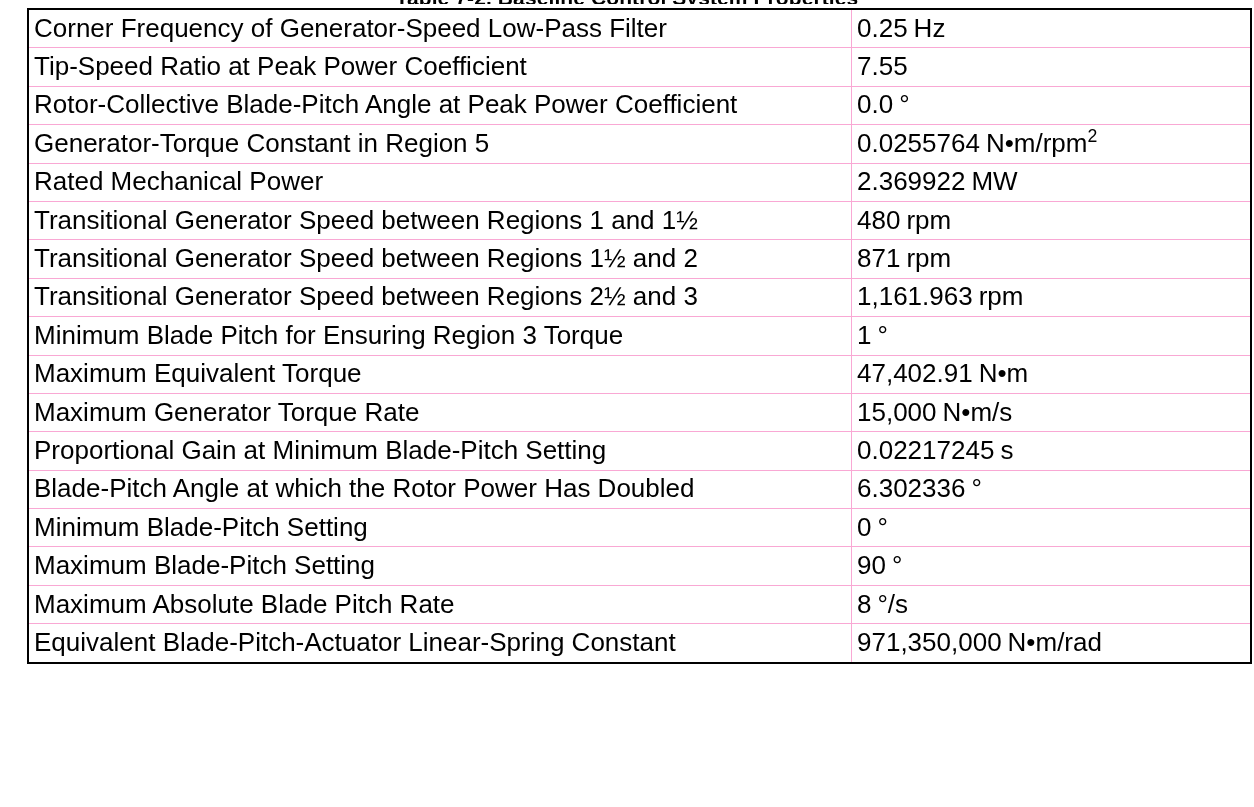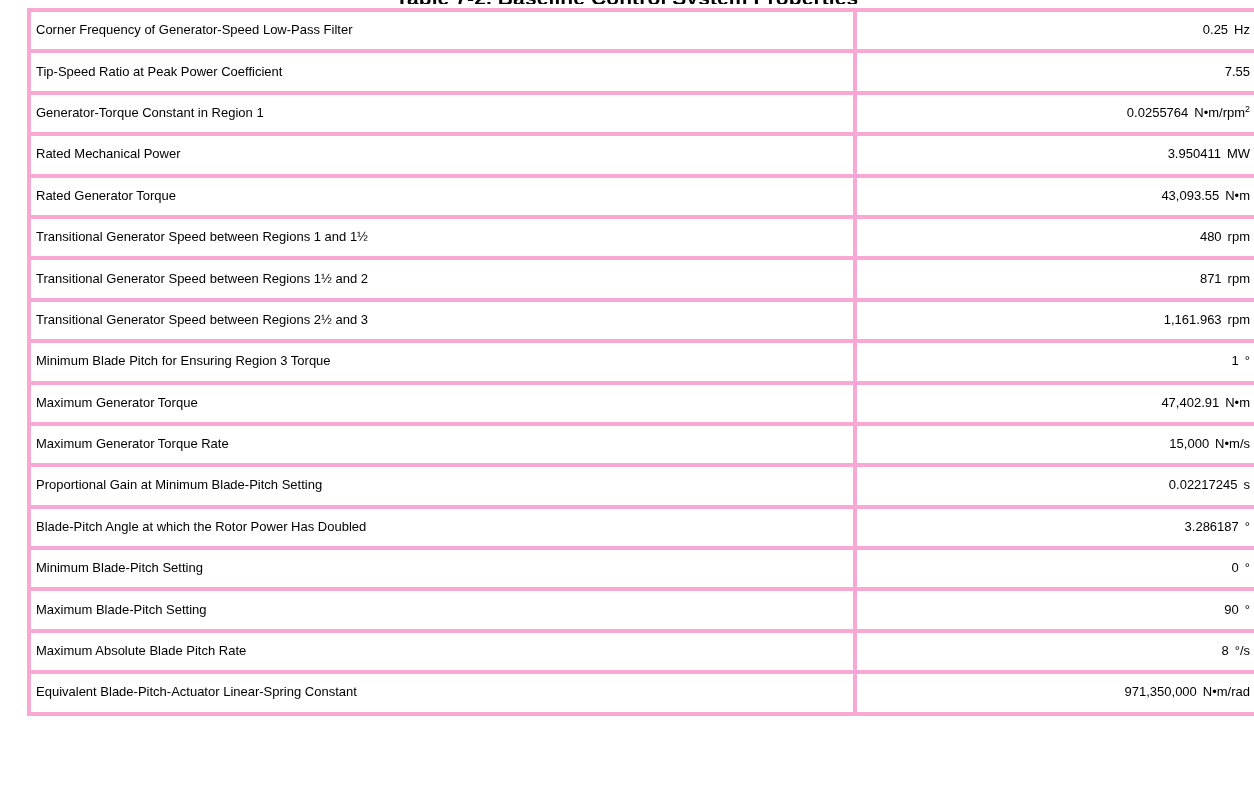--- a/index.html
+++ b/index.html
@@ -37,35 +37,35 @@
   table.props {
     position: absolute;
     top: 8px;
     left: 27px;
     width: 1200px;
     border-collapse: collapse;
     table-layout: fixed;
     border: 2px solid #000;
   }
   table.props td {
-    border: 4px solid #f9a8d4;
-    font-size: 13px;
+    border: 1px solid #f9a8d4;
+    font-size: 26px;
     line-height: 1.0;
     height: 33.4px;
     padding: 1px 5px 3px 5px;
     white-space: nowrap;
     overflow: hidden;
   }
   td.label {
     width: 812px;
     text-align: left;
   }
   td.value {
     width: 388px;
-    text-align: right;
+    text-align: left;
     padding-right: 6px;
   }
   .val-wrap {
     display: inline-block;
     white-space: nowrap;
   }
   .unit {
     display: inline-block;
     margin-left: 6px;
   }
@@ -84,62 +84,62 @@
     <tbody>
         <tr>
           <td class="label">Corner Frequency of Generator-Speed Low-Pass Filter</td>
           <td class="value"><span class="val-wrap"><span>0.25</span><span class="unit">Hz</span></span></td>
         </tr>
         <tr>
           <td class="label">Tip-Speed Ratio at Peak Power Coefficient</td>
           <td class="value"><span class="val-wrap"><span>7.55</span></span></td>
         </tr>
         <tr>
-          <td class="label">Generator-Torque Constant in Region 1</td>
+          <td class="label">Rotor-Collective Blade-Pitch Angle at Peak Power Coefficient</td>
+          <td class="value"><span class="val-wrap"><span>0.0</span><span class="unit">°</span></span></td>
+        </tr>
+        <tr>
+          <td class="label">Generator-Torque Constant in Region 5</td>
           <td class="value"><span class="val-wrap"><span>0.0255764</span><span class="unit">N•m/rpm<sup>2</sup></span></span></td>
         </tr>
         <tr>
           <td class="label">Rated Mechanical Power</td>
-          <td class="value"><span class="val-wrap"><span>3.950411</span><span class="unit">MW</span></span></td>
-        </tr>
-        <tr>
-          <td class="label">Rated Generator Torque</td>
-          <td class="value"><span class="val-wrap"><span>43,093.55</span><span class="unit">N•m</span></span></td>
+          <td class="value"><span class="val-wrap"><span>2.369922</span><span class="unit">MW</span></span></td>
         </tr>
         <tr>
           <td class="label">Transitional Generator Speed between Regions 1 and 1½</td>
           <td class="value"><span class="val-wrap"><span>480</span><span class="unit">rpm</span></span></td>
         </tr>
         <tr>
           <td class="label">Transitional Generator Speed between Regions 1½ and 2</td>
           <td class="value"><span class="val-wrap"><span>871</span><span class="unit">rpm</span></span></td>
         </tr>
         <tr>
           <td class="label">Transitional Generator Speed between Regions 2½ and 3</td>
           <td class="value"><span class="val-wrap"><span>1,161.963</span><span class="unit">rpm</span></span></td>
         </tr>
         <tr>
           <td class="label">Minimum Blade Pitch for Ensuring Region 3 Torque</td>
           <td class="value"><span class="val-wrap"><span>1</span><span class="unit">°</span></span></td>
         </tr>
         <tr>
-          <td class="label">Maximum Generator Torque</td>
+          <td class="label">Maximum Equivalent Torque</td>
           <td class="value"><span class="val-wrap"><span>47,402.91</span><span class="unit">N•m</span></span></td>
         </tr>
         <tr>
           <td class="label">Maximum Generator Torque Rate</td>
           <td class="value"><span class="val-wrap"><span>15,000</span><span class="unit">N•m/s</span></span></td>
         </tr>
         <tr>
           <td class="label">Proportional Gain at Minimum Blade-Pitch Setting</td>
           <td class="value"><span class="val-wrap"><span>0.02217245</span><span class="unit">s</span></span></td>
         </tr>
         <tr>
           <td class="label">Blade-Pitch Angle at which the Rotor Power Has Doubled</td>
-          <td class="value"><span class="val-wrap"><span>3.286187</span><span class="unit">°</span></span></td>
+          <td class="value"><span class="val-wrap"><span>6.302336</span><span class="unit">°</span></span></td>
         </tr>
         <tr>
           <td class="label">Minimum Blade-Pitch Setting</td>
           <td class="value"><span class="val-wrap"><span>0</span><span class="unit">°</span></span></td>
         </tr>
         <tr>
           <td class="label">Maximum Blade-Pitch Setting</td>
           <td class="value"><span class="val-wrap"><span>90</span><span class="unit">°</span></span></td>
         </tr>
         <tr>

